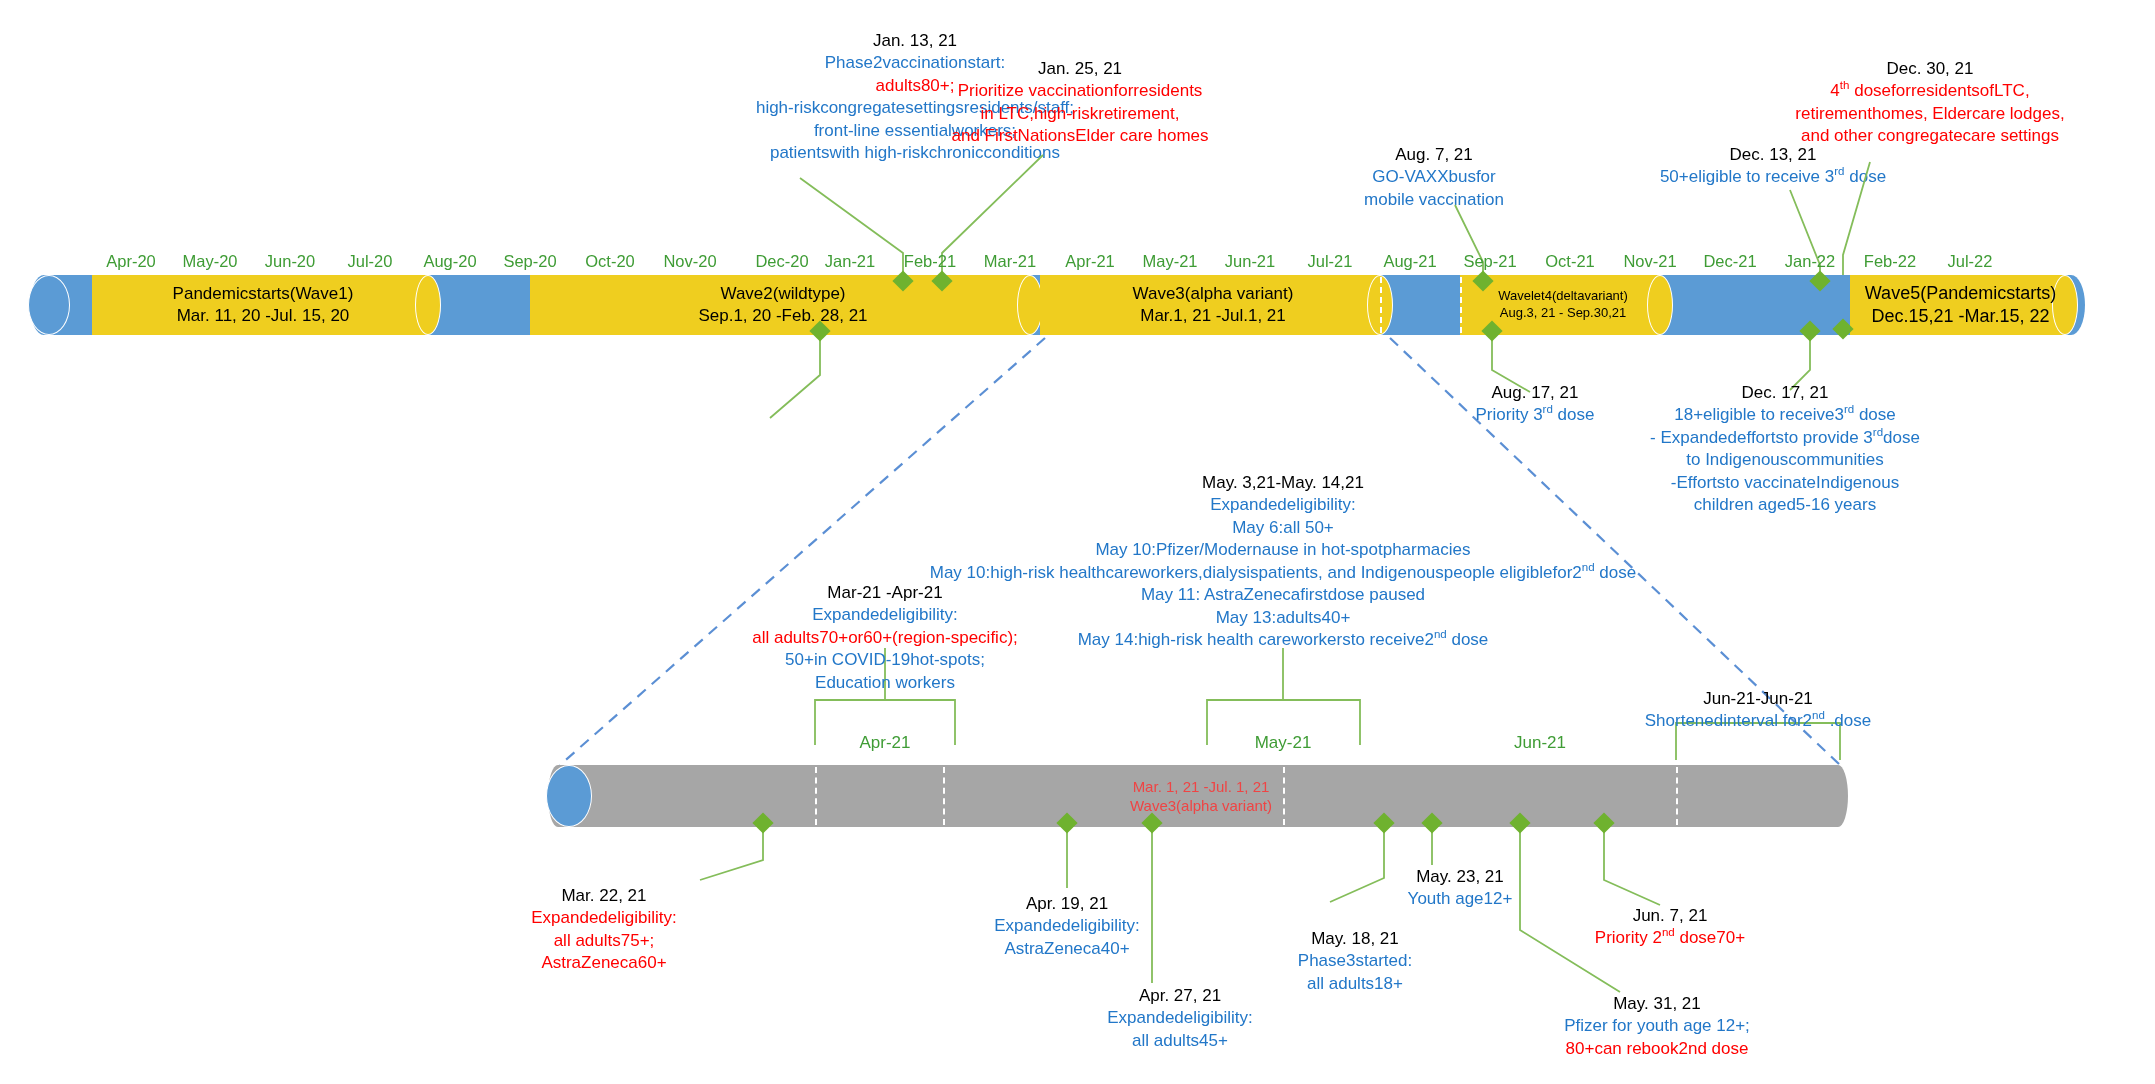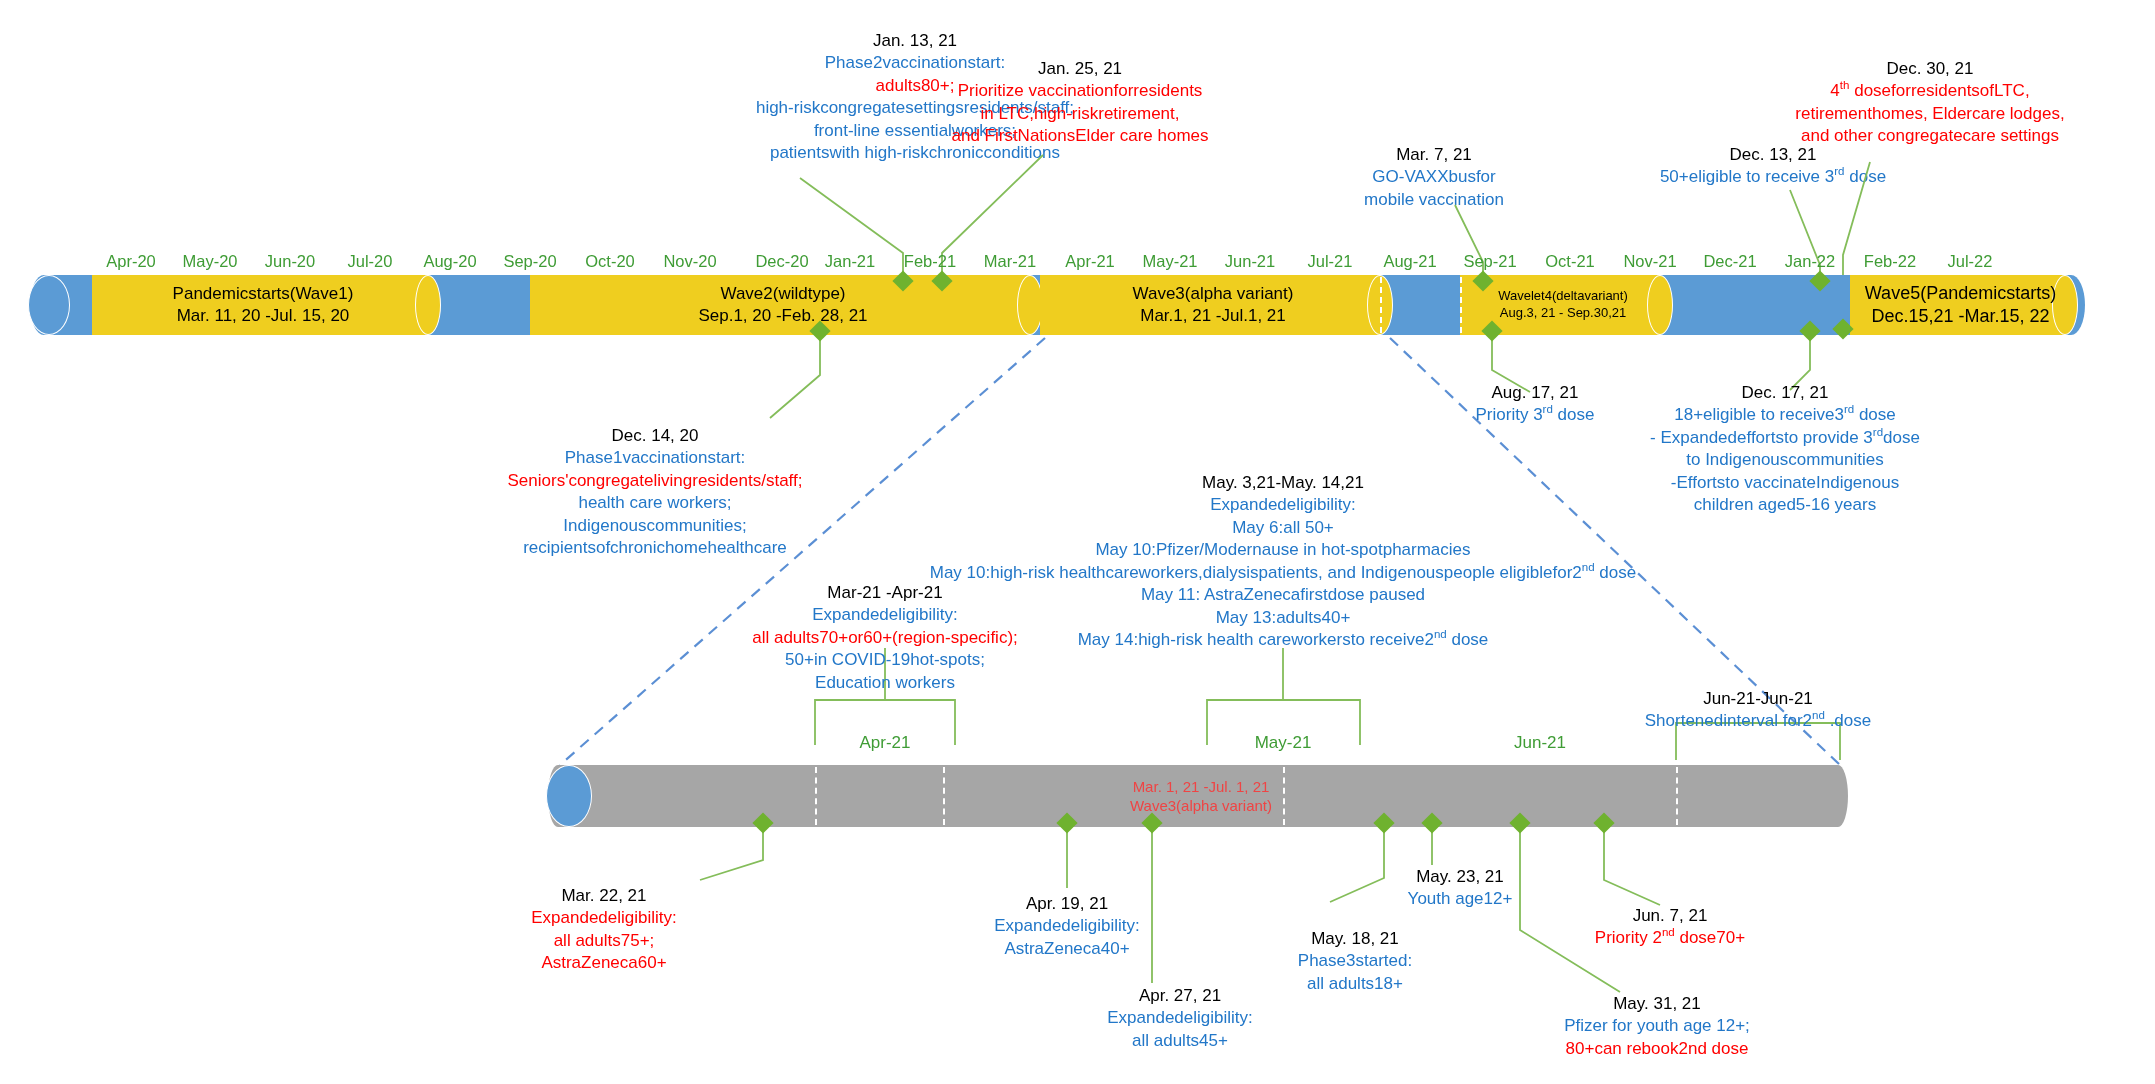--- a/index.html
+++ b/index.html
@@ -57,21 +57,21 @@
   </div>
 
   <div class="anno" style="left:1080px;top:58px;transform:translateX(-50%);">
     <span class="line date">Jan. 25, 21</span>
     <span class="line red">Prioritize vaccinationforresidents</span>
     <span class="line red">in LTC,high-riskretirement,</span>
     <span class="line red">and FirstNationsElder care homes</span>
   </div>
 
   <div class="anno" style="left:1434px;top:144px;transform:translateX(-50%);">
-    <span class="line date">Mar. 7, 21</span>
+    <span class="line date">Aug. 7, 21</span>
     <span class="line blue">GO-VAXXbusfor</span>
     <span class="line blue">mobile vaccination</span>
   </div>
 
   <div class="anno" style="left:1773px;top:144px;transform:translateX(-50%);">
     <span class="line date">Dec. 13, 21</span>
     <span class="line blue">50+eligible to receive 3<sup>rd</sup> dose</span>
   </div>
 
   <div class="anno" style="left:1930px;top:58px;transform:translateX(-50%);">
@@ -203,28 +203,20 @@
     <div class="diamond" style="left:873px;top:6px;"></div>
     <div class="diamond" style="left:912px;top:6px;"></div>
     <div class="diamond" style="left:1453px;top:6px;"></div>
     <div class="diamond" style="left:1790px;top:6px;"></div>
     <div class="diamond" style="left:1813px;top:54px;"></div>
     <div class="diamond" style="left:790px;top:56px;"></div>
     <div class="diamond" style="left:1462px;top:56px;"></div>
     <div class="diamond" style="left:1780px;top:56px;"></div>
   </div>
 
-  <div class="anno" style="left:655px;top:425px;transform:translateX(-50%);">
-    <span class="line date">Dec. 14, 20</span>
-    <span class="line blue">Phase1vaccinationstart:</span>
-    <span class="line red">Seniors'congregatelivingresidents/staff;</span>
-    <span class="line blue">health care workers;</span>
-    <span class="line blue">Indigenouscommunities;</span>
-    <span class="line blue">recipientsofchronichomehealthcare</span>
-  </div>
 
   <div class="anno" style="left:1535px;top:382px;transform:translateX(-50%);">
     <span class="line date">Aug. 17, 21</span>
     <span class="line blue">Priority 3<sup>rd</sup> dose</span>
   </div>
 
   <div class="anno" style="left:1785px;top:382px;transform:translateX(-50%);">
     <span class="line date">Dec. 17, 21</span>
     <span class="line blue">18+eligible  to receive3<sup>rd</sup>  dose</span>
     <span class="line blue">- Expandedeffortsto  provide  3<sup>rd</sup>dose</span>

